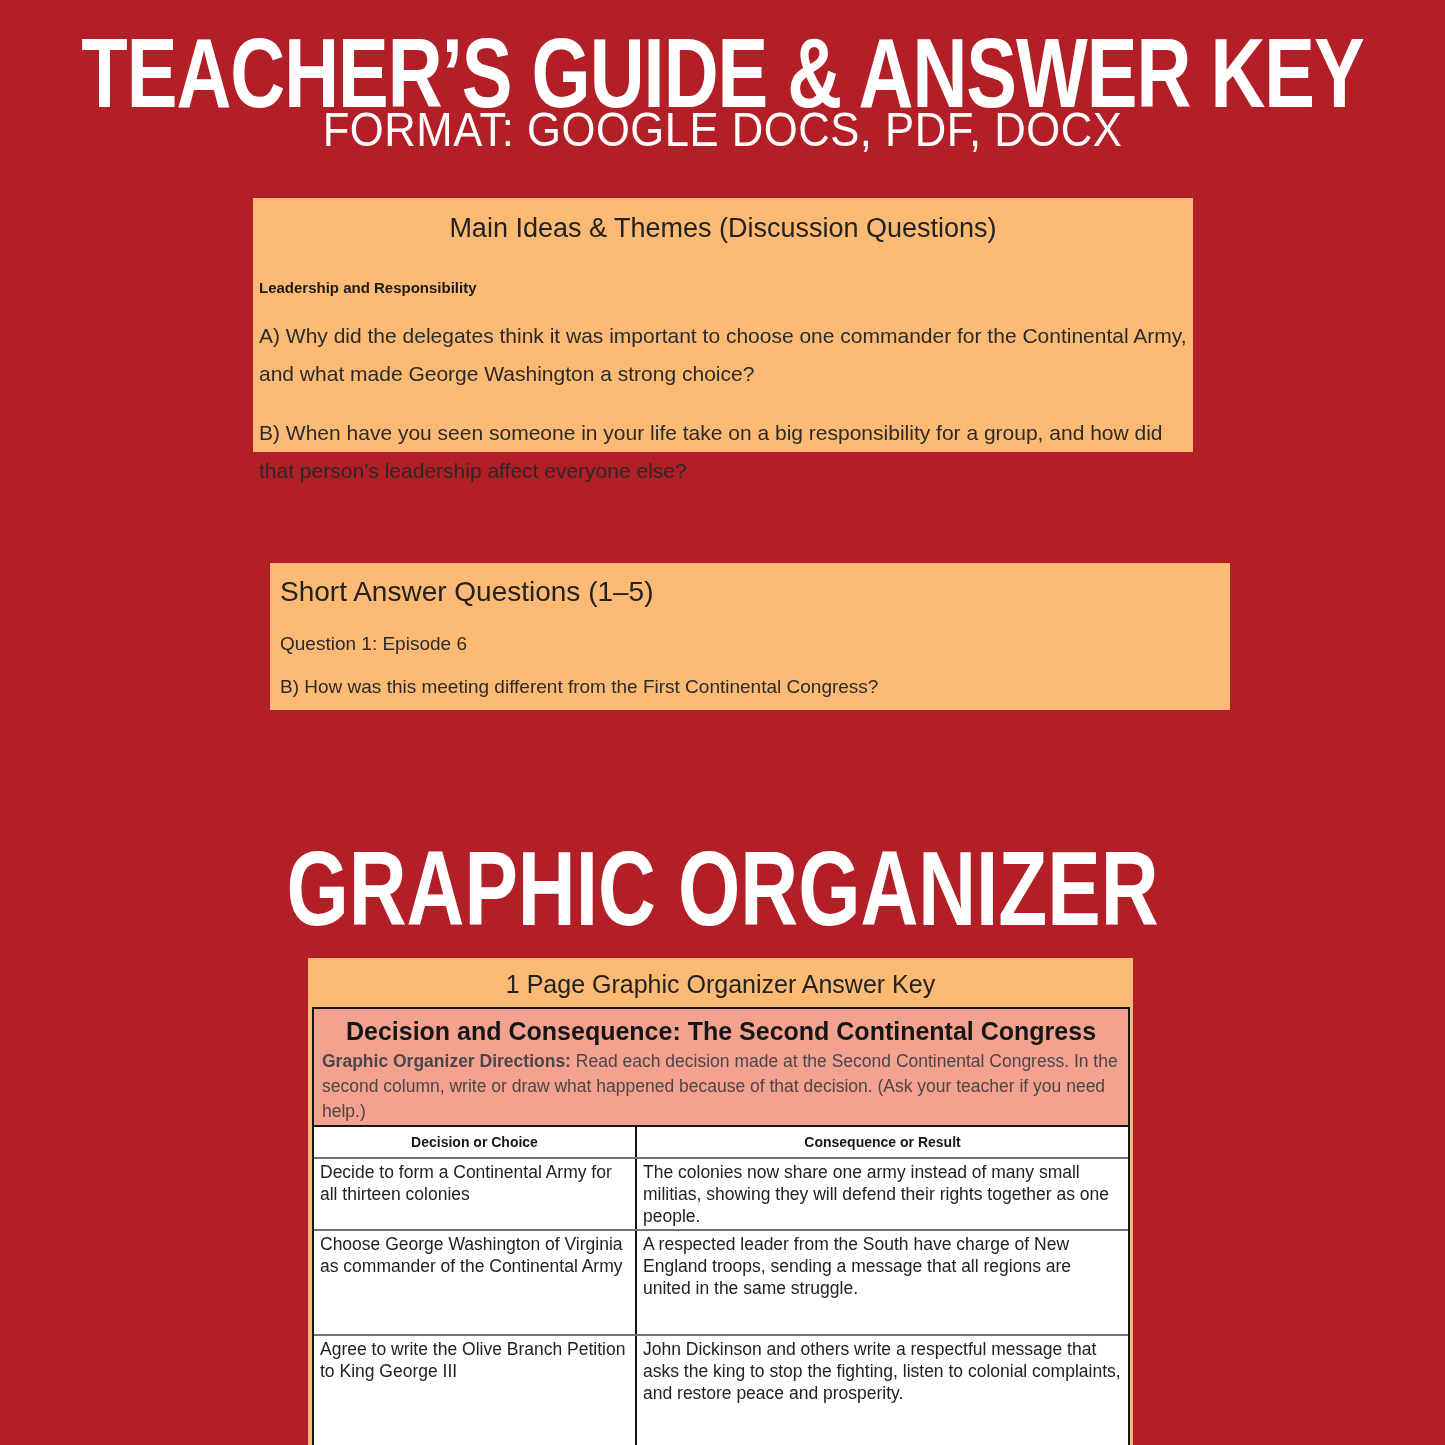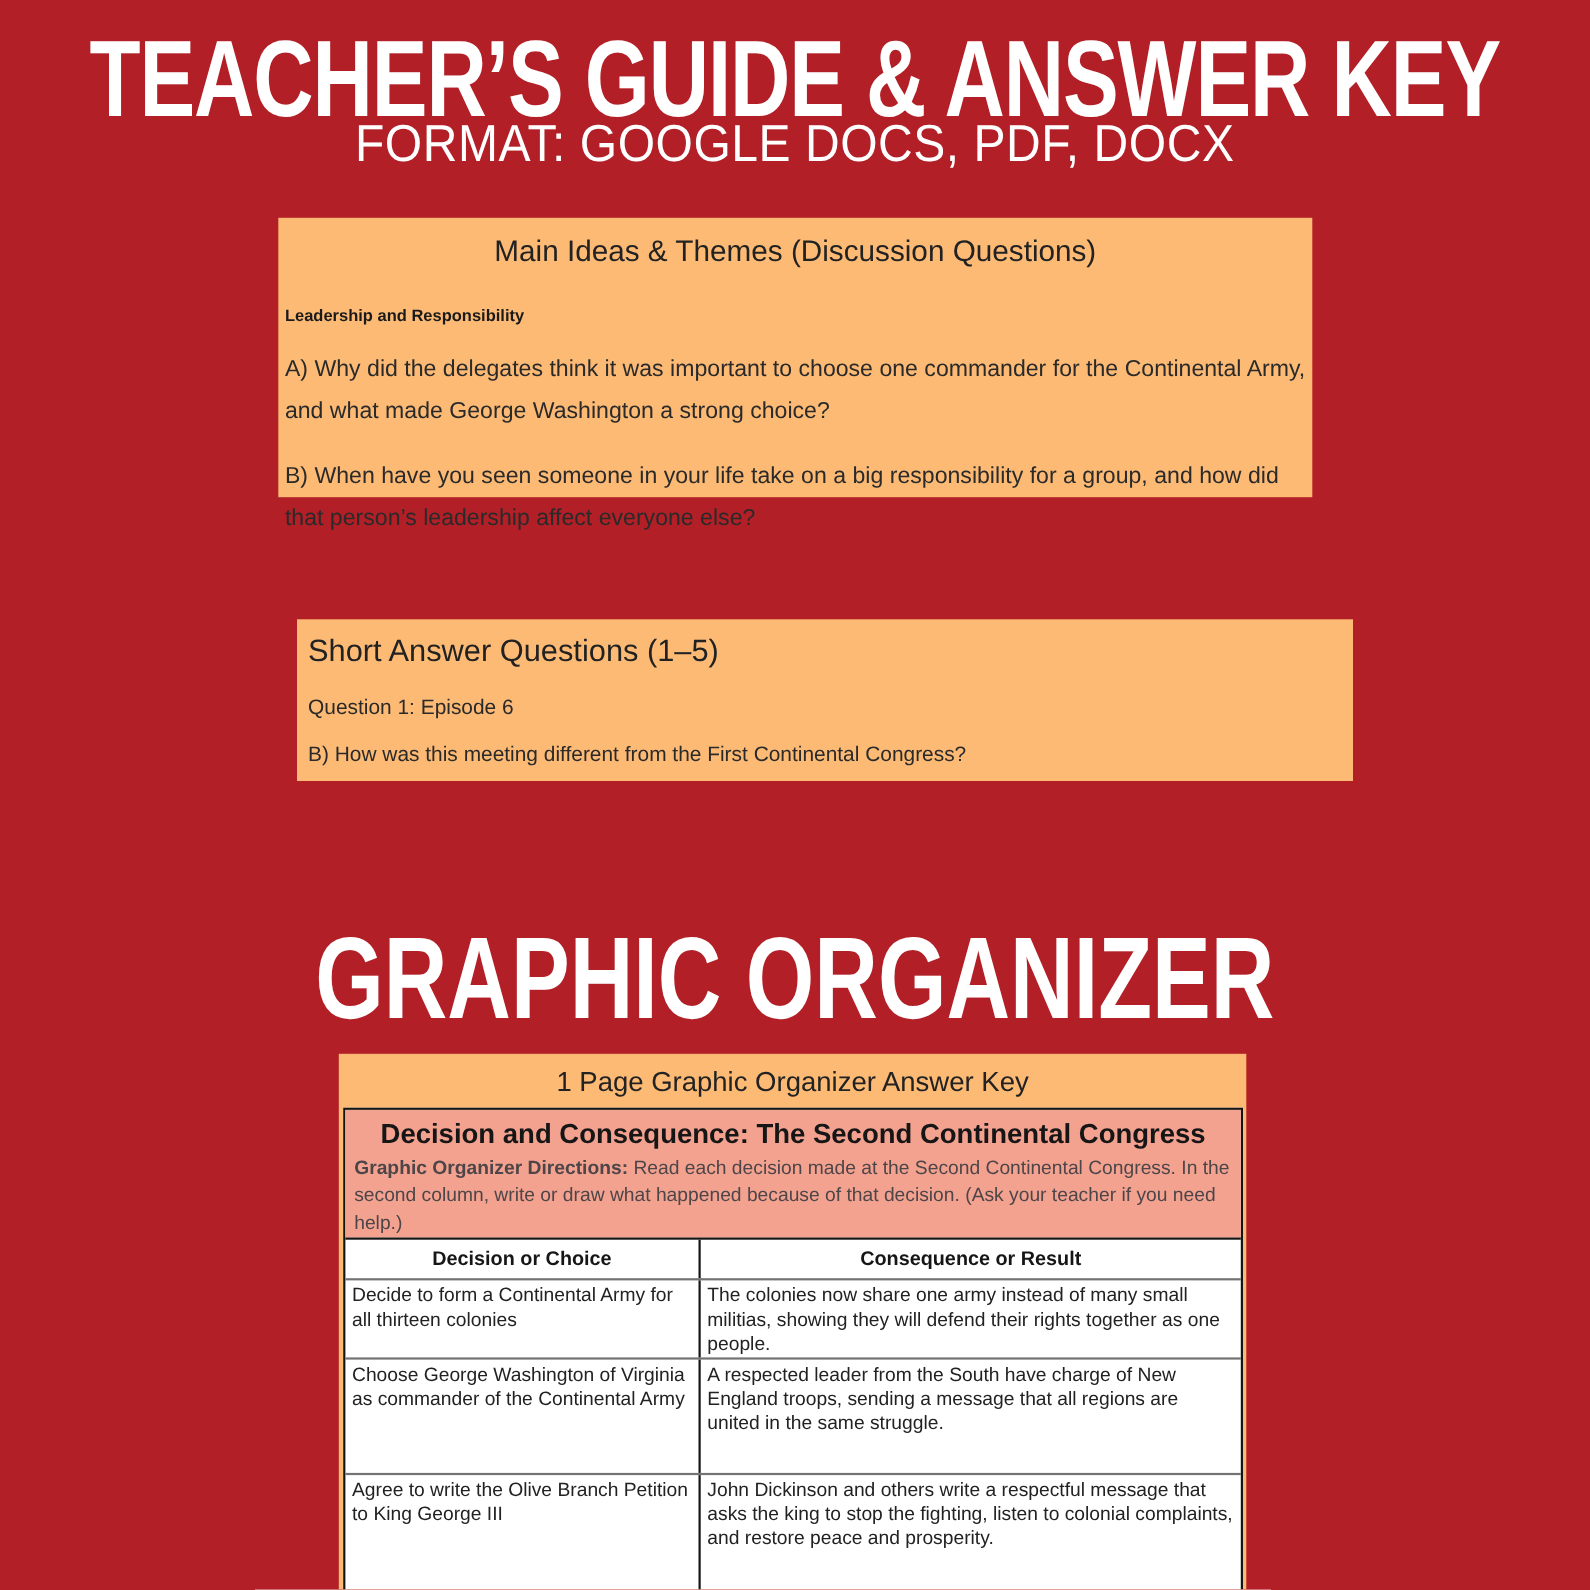--- a/index.html
+++ b/index.html
@@ -54,21 +54,21 @@
   .p2-para  { margin:21px 10px 0 10px; font-size:19px; color:#2a2a2a; white-space:nowrap; }
 
   
   .p3-title { height:49px; line-height:52px; text-align:center; font-size:25px; color:#222; }
   .go-table { margin-left:4px; width:818px; border:2px solid #151515; box-sizing:border-box; background:#fff; }
   .go-header { padding:4px 8px 1px 8px; box-sizing:border-box; min-height:90px; }
   .go-header-title { text-align:center; font-size:25px; font-weight:bold; color:#161616; line-height:36px; }
   .go-directions { font-size:17.5px; line-height:25px; color:#4E4549; }
   .go-directions .lbl { font-weight:bold;text-align:right; }
   .go-hrow { display:flex; border-top:2px solid #151515; }
-  .go-hcell { padding:7px 4px; text-align:center; font-size:18px; font-weight:bold; color:#161616; box-sizing:border-box; }
+  .go-hcell { padding:7px 4px; text-align:center; font-size:14px; font-weight:bold; color:#161616; box-sizing:border-box; }
   .go-row { display:flex; border-top:2px solid #737373; }
   .go-cell { padding:2px 6px; font-size:17.5px; line-height:22px; color:#222; box-sizing:border-box; }
   .col-l { width:323px; border-right:2px solid #151515; }
   .col-r { flex:1; }
   .row-h1 { min-height:45px; }
   .row-h2 { min-height:103px; }
   .row-h3 { min-height:130px; }
 </style>
 </head>
 <body>

